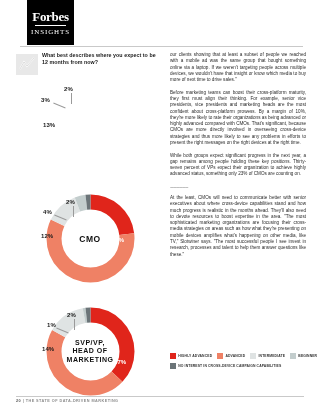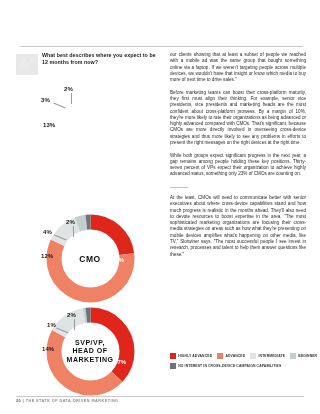--- a/index.html
+++ b/index.html
@@ -88,20 +88,25 @@
   .footer{
     position:absolute;left:16px;top:399px;width:288px;
     font-size:3.8px;letter-spacing:0.45px;color:#8d8d8d;font-weight:bold;
   }
   .footer .pg{color:#555;}
 </style>
 </head>
 <body>
 
 <div class="masthead">
+  <div class="logo-box">
+    <div class="logo-forbes">Forbes</div>
+    <div class="logo-rule"></div>
+    <div class="logo-insights">INSIGHTS</div>
+  </div>
   <div class="masthead-rule"></div>
 </div>
 
 <div class="left-col">
 
   <div class="q-head">
     <div class="q-icon">
       <svg width="22" height="21" viewBox="0 0 22 21">
         <polyline points="4,15 8,8 11,12 18,4" fill="none" stroke="#ffffff" stroke-width="1.6"></polyline>
         <polyline points="4,15 8,8 11,12 18,4" fill="none" stroke="#b9b9b9" stroke-width="0.5"></polyline>
@@ -114,21 +119,21 @@
 
     <span class="lbl on" style="left:98px;top:50px;">30%</span>
     <span class="lbl on" style="left:60px;top:106px;">52%</span>
     <span class="lbl off" style="left:27px;top:44px;">13%</span>
     <span class="lbl off" style="left:25px;top:19px;">3%</span>
     <span class="lbl off" style="left:48px;top:8px;">2%</span>
     <span class="leader" style="left:37px;top:27px;width:13px;height:0.7px;transform:rotate(22deg);"></span>
     <span class="leader" style="left:55px;top:15px;width:0.7px;height:11px;"></span>
   </div>
 
-  <div class="donut-wrap" style="top:159px;left:0;text-decoration:underline;">
+  <div class="donut-wrap" style="top:139px;left:0;text-decoration:underline;">
     <div class="donut">
       <svg width="95" height="95" viewBox="0 0 95 95">
         <g transform="translate(47.5,47.5) rotate(-90)">
           <circle r="36.5" fill="none" stroke="#e0251b" stroke-width="15" stroke-dasharray="52.75 176.59" stroke-dashoffset="0"></circle>
           <circle r="36.5" fill="none" stroke="#ef8165" stroke-width="15" stroke-dasharray="135.31 94.03" stroke-dashoffset="-52.75"></circle>
           <circle r="36.5" fill="none" stroke="#dfe3e3" stroke-width="15" stroke-dasharray="27.52 201.82" stroke-dashoffset="-188.06"></circle>
           <circle r="36.5" fill="none" stroke="#c3cdcd" stroke-width="15" stroke-dasharray="9.17 220.17" stroke-dashoffset="-215.58"></circle>
           <circle r="36.5" fill="none" stroke="#6b7478" stroke-width="15" stroke-dasharray="4.59 224.75" stroke-dashoffset="-224.75"></circle>
         </g>
       </svg>

